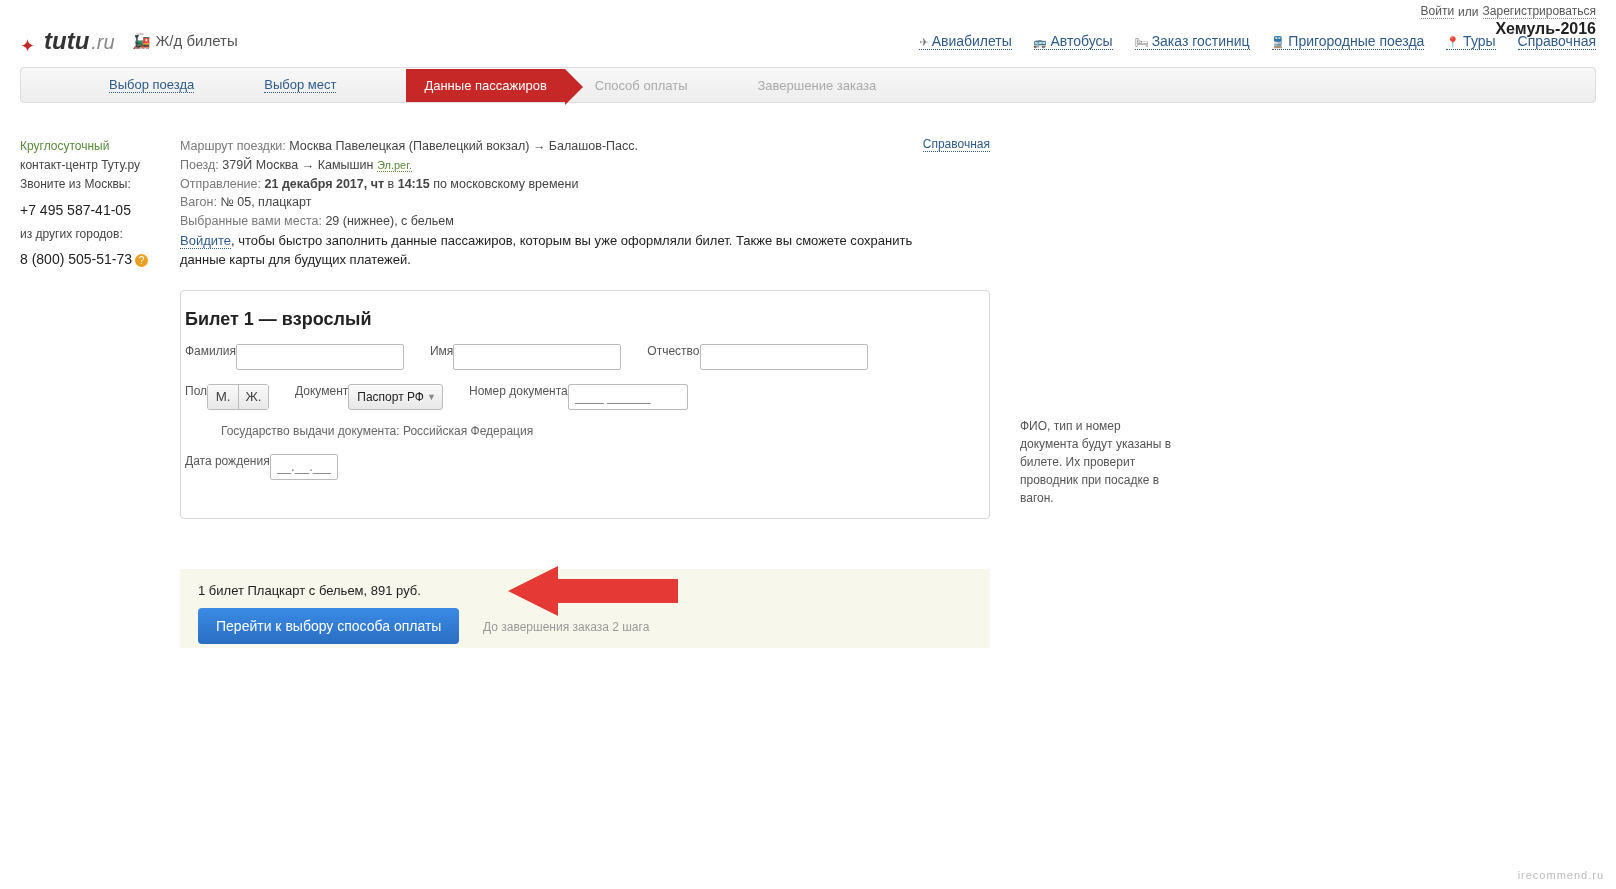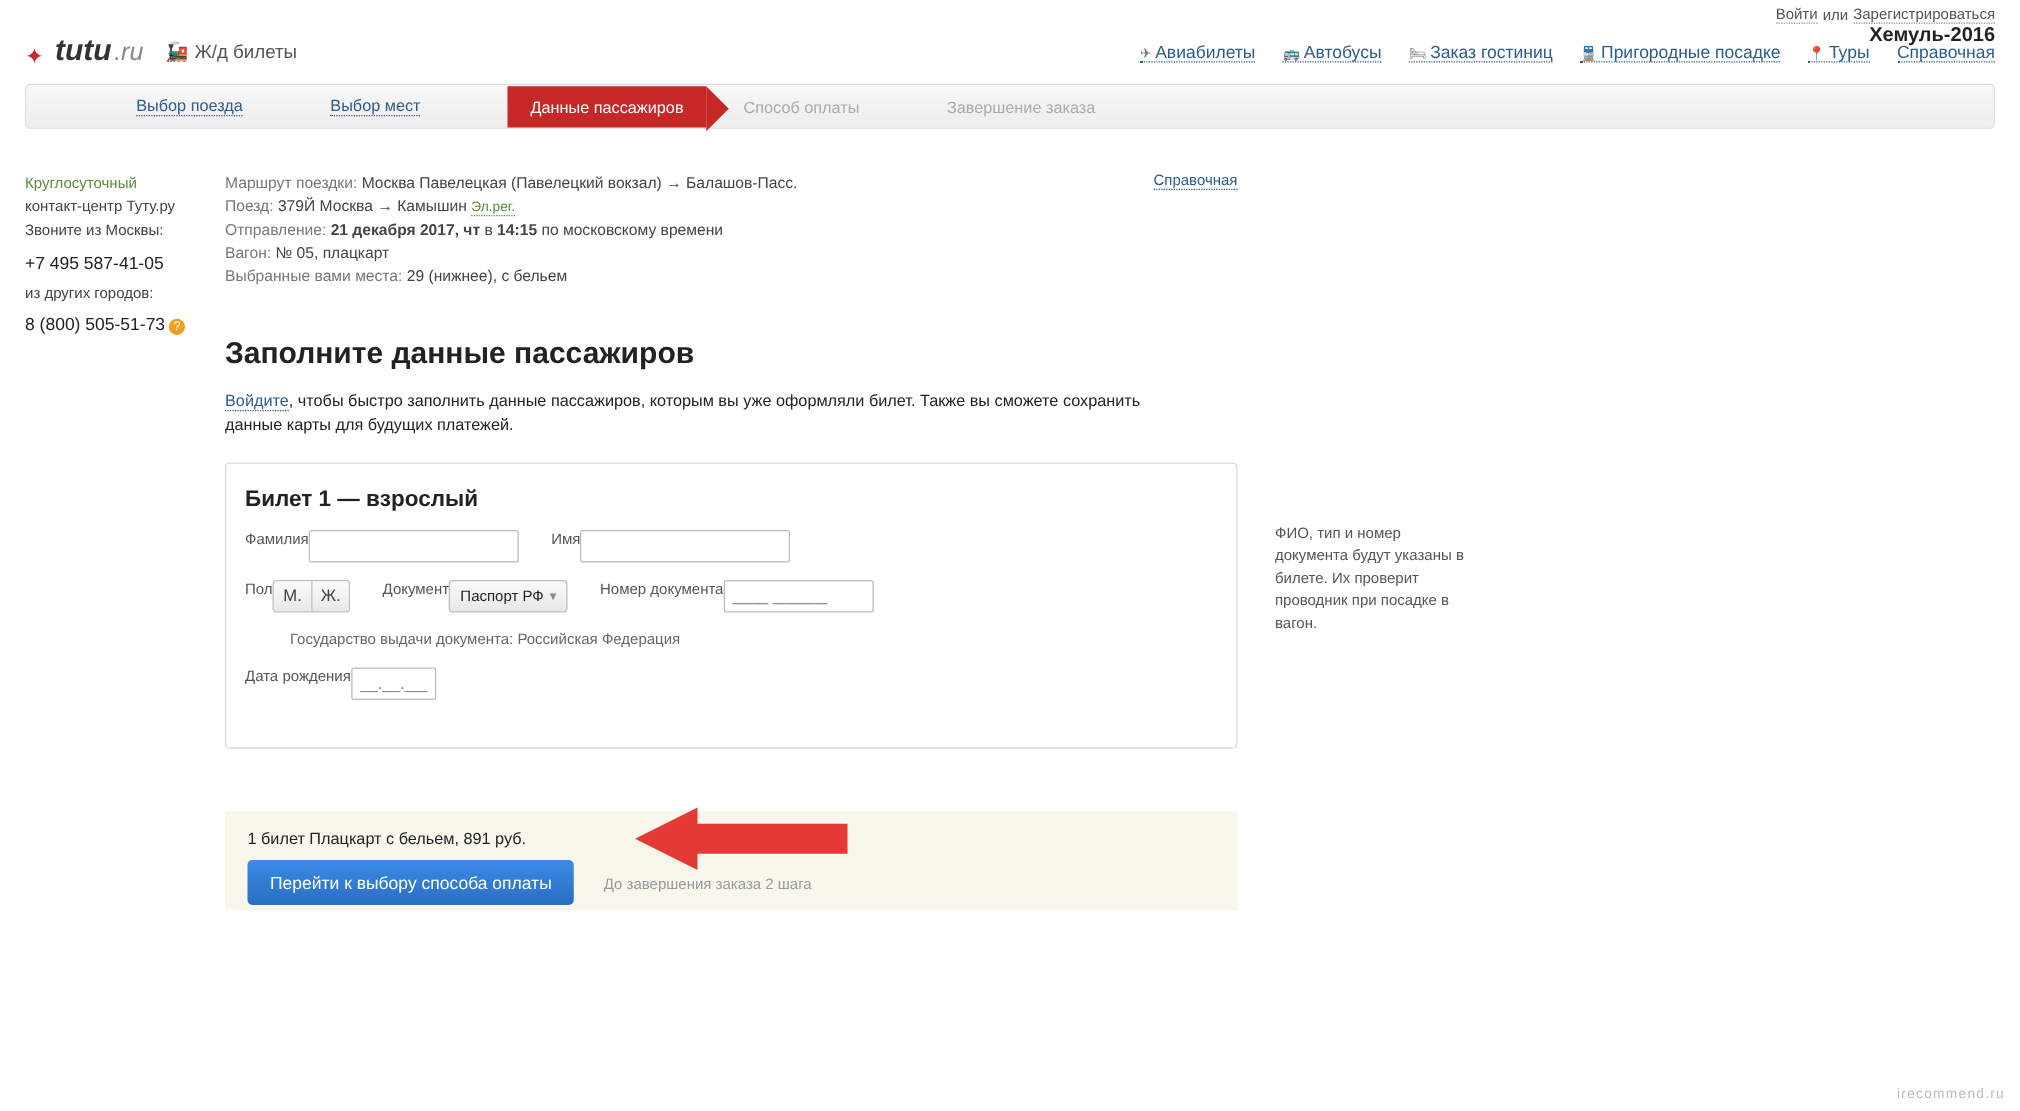--- a/index.html
+++ b/index.html
@@ -39,21 +39,21 @@
 .trip .lbl { color: #777; }
 .trip .ereg { color: #5a8a3a; border-bottom: 1px dotted #5a8a3a; font-size: 11px; }
 .trip b { font-weight: bold; }
 
 .help-link { float: right; color: #2e5b8a; border-bottom: 1px dotted #2e5b8a; font-size: 12px; }
 
 .h2 { font-size: 24px; font-weight: bold; margin: 38px 0 14px; }
 .login-hint { font-size: 13px; line-height: 1.5; max-width: 760px; }
 .login-hint a { color: #2e5b8a; border-bottom: 1px dotted #2e5b8a; }
 
-.ticket-box { border: 1px solid #d8d8d8; border-radius: 4px; padding: 18px 15px 24px; margin-top: 20px; position: relative; }
+.ticket-box { border: 1px solid #d8d8d8; border-radius: 4px; padding: 18px 4px 24px; margin-top: 20px; position: relative; }
 .ticket-title { font-size: 18px; font-weight: bold; margin-bottom: 14px; }
 .row { display: flex; gap: 26px; margin-bottom: 14px; }
 .fld { display: flex; flex-direction: row; }
 .fld label { font-size: 12px; color: #555; margin-bottom: 4px; }
 .fld input[type=text] { height: 26px; border: 1px solid #bbb; border-radius: 2px; padding: 0 6px; font-size: 13px; }
 .fld input.w170 { width: 168px; }
 .fld input.w120 { width: 120px; }
 .fld input.w70 { width: 68px; color: #ccc; }
 .gender-btns { display: flex; border: 1px solid #bbb; border-radius: 3px; overflow: hidden; height: 26px; }
 .gender-btns button { width: 30px; border: none; background: linear-gradient(#fafafa,#e8e8e8); cursor: pointer; color: #444; }
@@ -91,21 +91,21 @@
       <span class="logo-ru">.ru</span>
   </span>
   <span class="section-title">
     <span class="ico">🚂</span>
     <span>Ж/д билеты</span>
   </span>
   <div class="nav">
     <a href="#"><span class="ico">✈</span><span>Авиабилеты</span></a>
     <a href="#"><span class="ico">🚌</span><span>Автобусы</span></a>
     <a href="#"><span class="ico">🛏</span><span>Заказ гостиниц</span></a>
-    <a href="#"><span class="ico">🚆</span><span>Пригородные посадке</span></a>
+    <a href="#"><span class="ico">🚆</span><span>Пригородные поезда</span></a>
     <a href="#"><span class="ico">📍</span><span>Туры</span></a>
     <a href="#">Справочная</a>
   </div>
 </div>
 
 <div class="steps">
   <a href="#" class="st">Выбор поезда</a>
   <a href="#" class="st">Выбор мест</a>
   <span class="st-active">Данные пассажиров</span>
   <span class="st-inactive">Способ оплаты</span>
@@ -127,34 +127,37 @@
   <div class="main">
     <a href="#" class="help-link">Справочная</a>
     <div class="trip">
       <div><span class="lbl">Маршрут поездки:</span> <span>Москва Павелецкая (Павелецкий вокзал) → Балашов-Пасс.</span></div>
       <div><span class="lbl">Поезд:</span> <span>379Й Москва → Камышин</span> <a href="#" class="ereg">Эл.рег.</a></div>
       <div><span class="lbl">Отправление:</span> <b>21 декабря 2017, чт</b> <span>в</span> <b>14:15</b> <span>по московскому времени</span></div>
       <div><span class="lbl">Вагон:</span> <span>№ 05, плацкарт</span></div>
       <div><span class="lbl">Выбранные вами места:</span> <span>29 (нижнее), с бельем</span></div>
     </div>
 
-    <h2 class="h2">Заполните данные пассажиров</h2>
     <p class="login-hint">
       <a href="#">Войдите</a><span>, чтобы быстро заполнить данные пассажиров, которым вы уже оформляли билет. Также вы сможете сохранить данные карты для будущих платежей.</span>
     </p>
 
     <div class="ticket-box">
       <div class="ticket-title">Билет 1 — взрослый</div>
       <div class="row">
         <div class="fld">
           <label>Фамилия</label>
           <input type="text" class="w170" style="">
         </div>
         <div class="fld">
           <label>Имя</label>
+          <input type="text" class="w170" style="">
+        </div>
+        <div class="fld">
+          <label>Отчество</label>
           <input type="text" class="w170" style="">
         </div>
       </div>
       <div class="row">
         <div class="fld">
           <label>Пол</label>
           <div class="gender-btns">
             <button>М.</button>
             <button>Ж.</button>
           </div>

